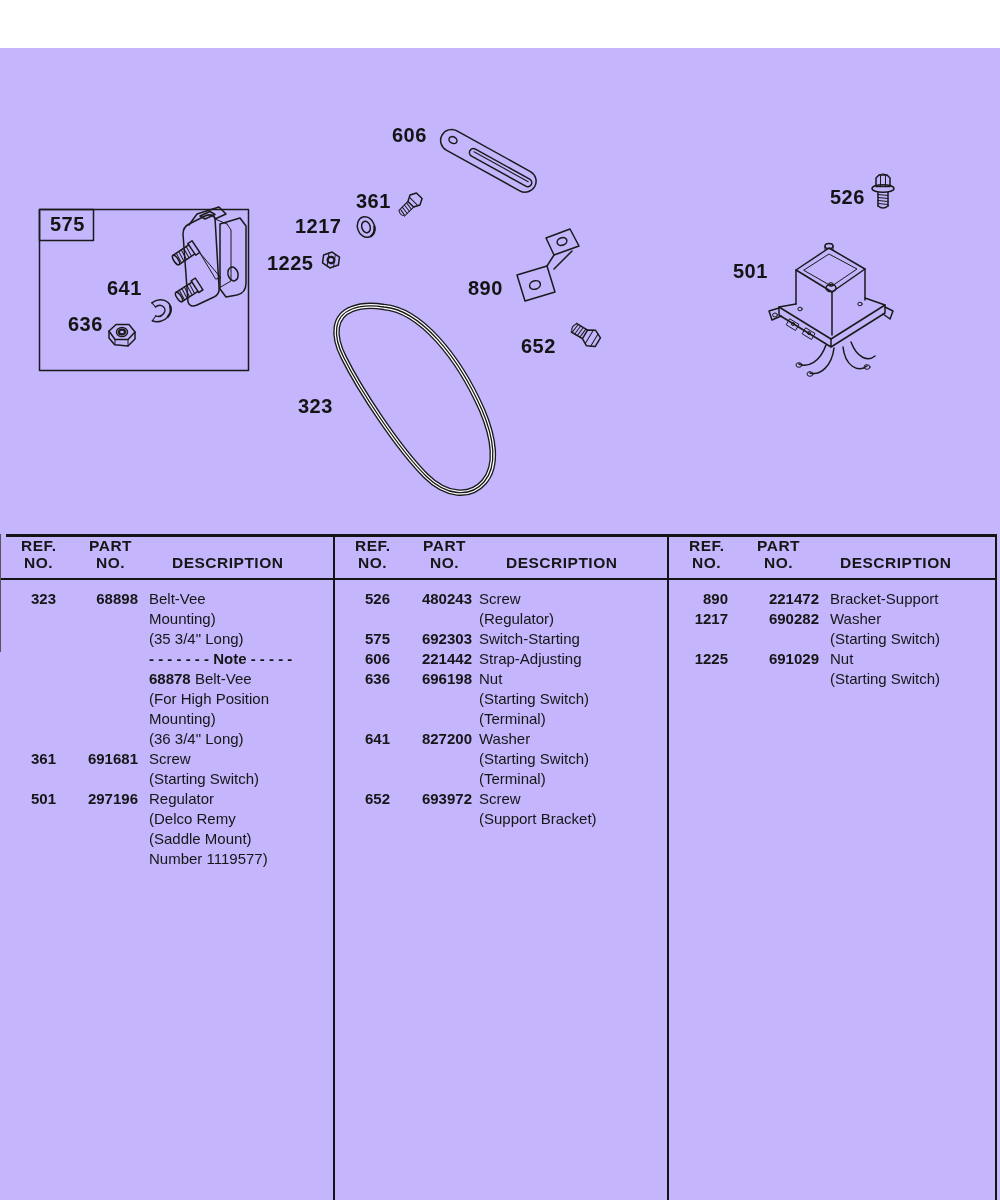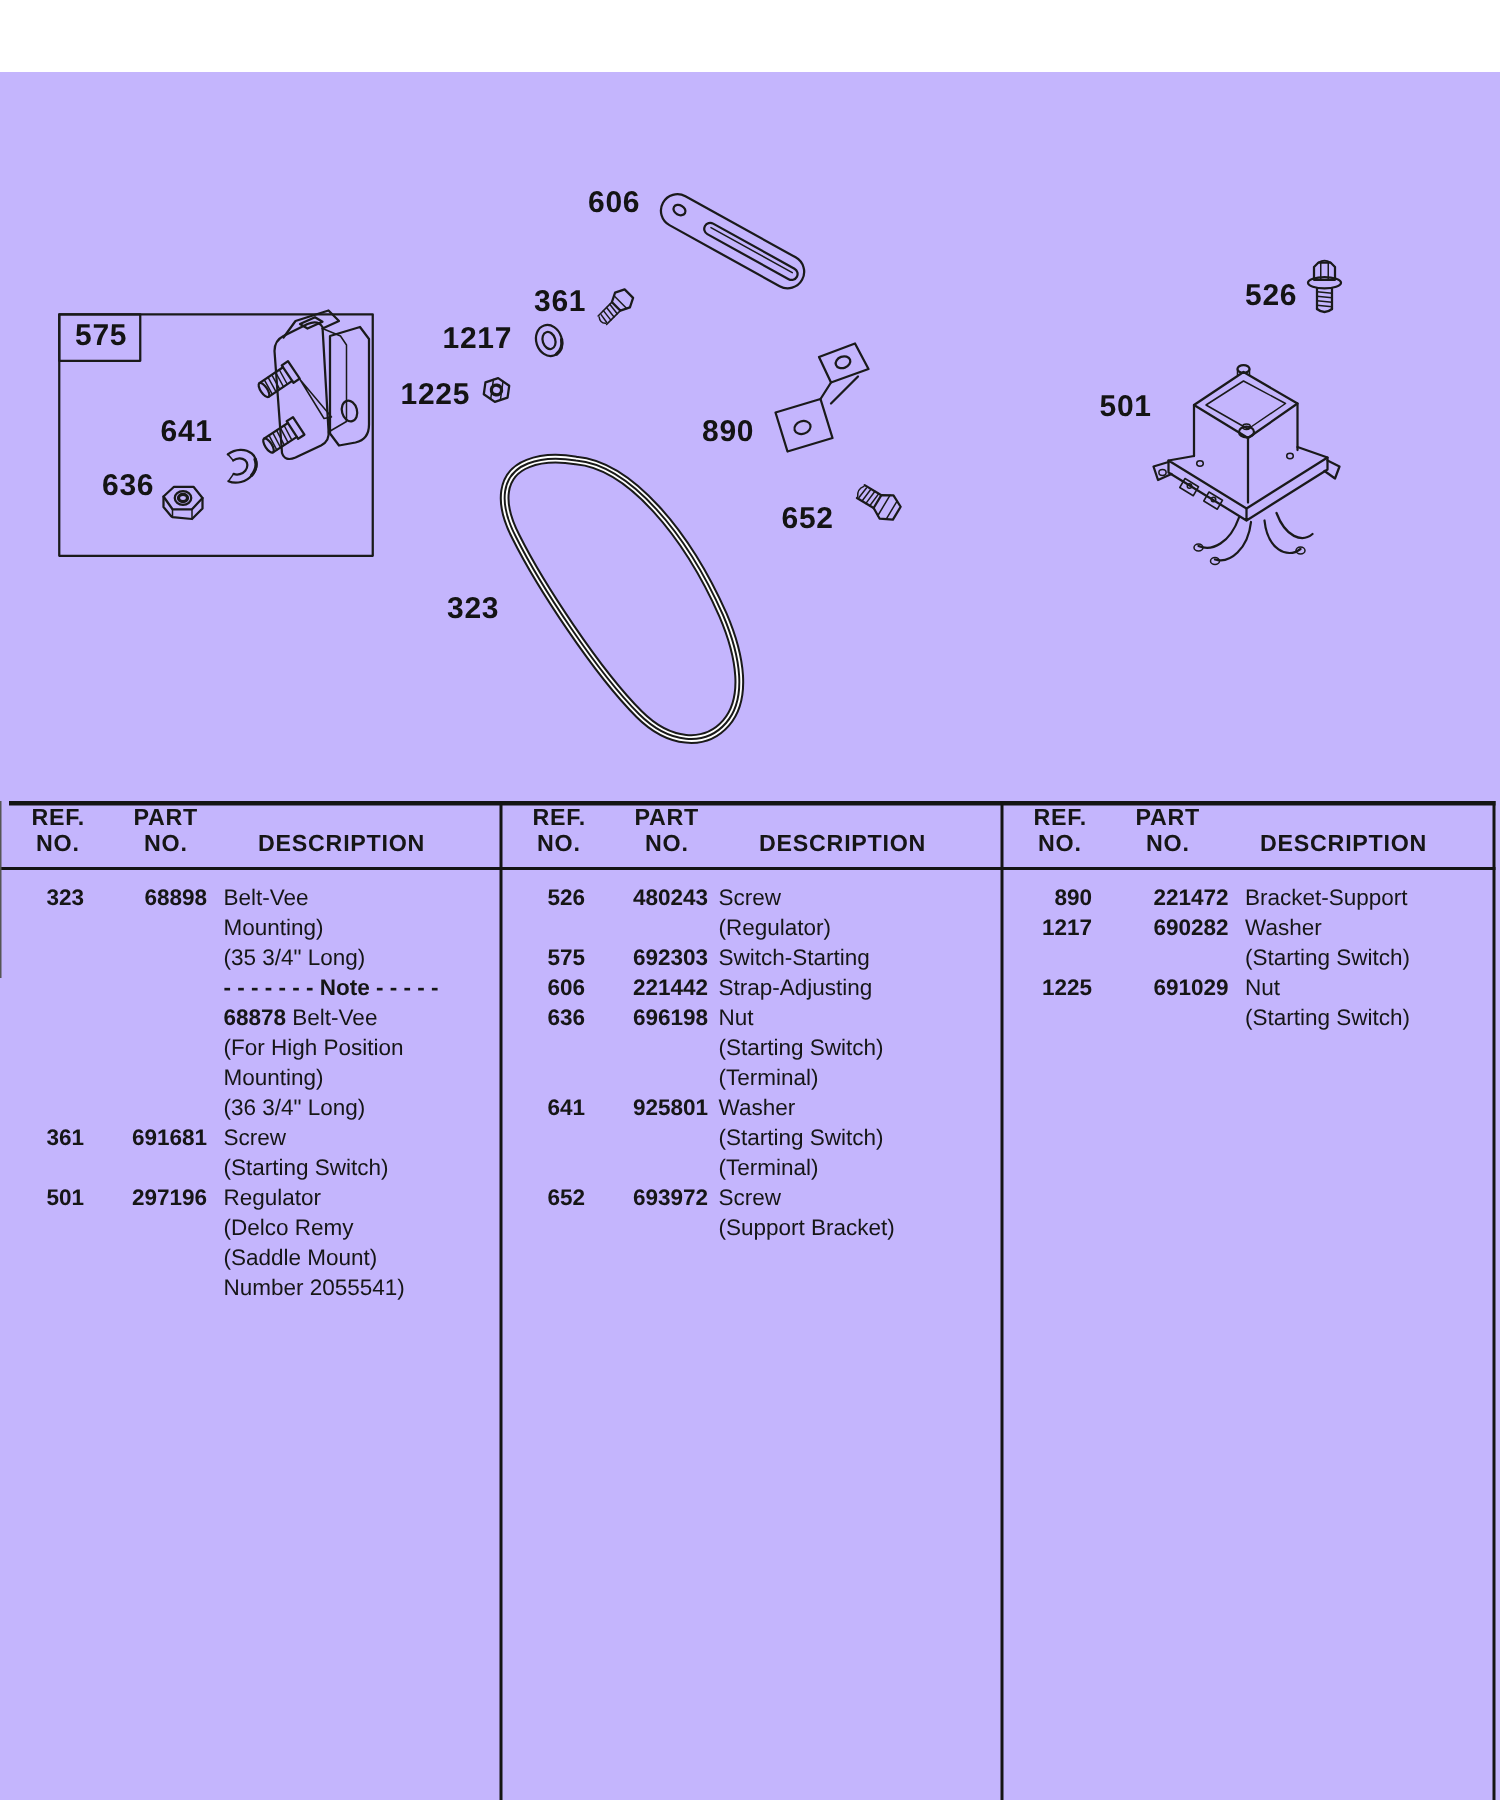--- a/index.html
+++ b/index.html
@@ -277,21 +277,21 @@
           <span class="desc">(Delco Remy</span>
         </div>
         <div class="pline">
           <span class="ref"></span>
           <span class="part"></span>
           <span class="desc">(Saddle Mount)</span>
         </div>
         <div class="pline">
           <span class="ref"></span>
           <span class="part"></span>
-          <span class="desc">Number 2055541)</span>
+          <span class="desc">Number 1119577)</span>
         </div>
       </div>
     <div class="pcol c1 c1col">
         <div class="pline">
           <span class="ref">526</span>
           <span class="part">480243</span>
           <span class="desc">Screw</span>
         </div>
         <div class="pline">
           <span class="ref"></span>
@@ -318,21 +318,21 @@
           <span class="part"></span>
           <span class="desc">(Starting Switch)</span>
         </div>
         <div class="pline">
           <span class="ref"></span>
           <span class="part"></span>
           <span class="desc">(Terminal)</span>
         </div>
         <div class="pline">
           <span class="ref">641</span>
-          <span class="part">925801</span>
+          <span class="part">827200</span>
           <span class="desc">Washer</span>
         </div>
         <div class="pline">
           <span class="ref"></span>
           <span class="part"></span>
           <span class="desc">(Starting Switch)</span>
         </div>
         <div class="pline">
           <span class="ref"></span>
           <span class="part"></span>

